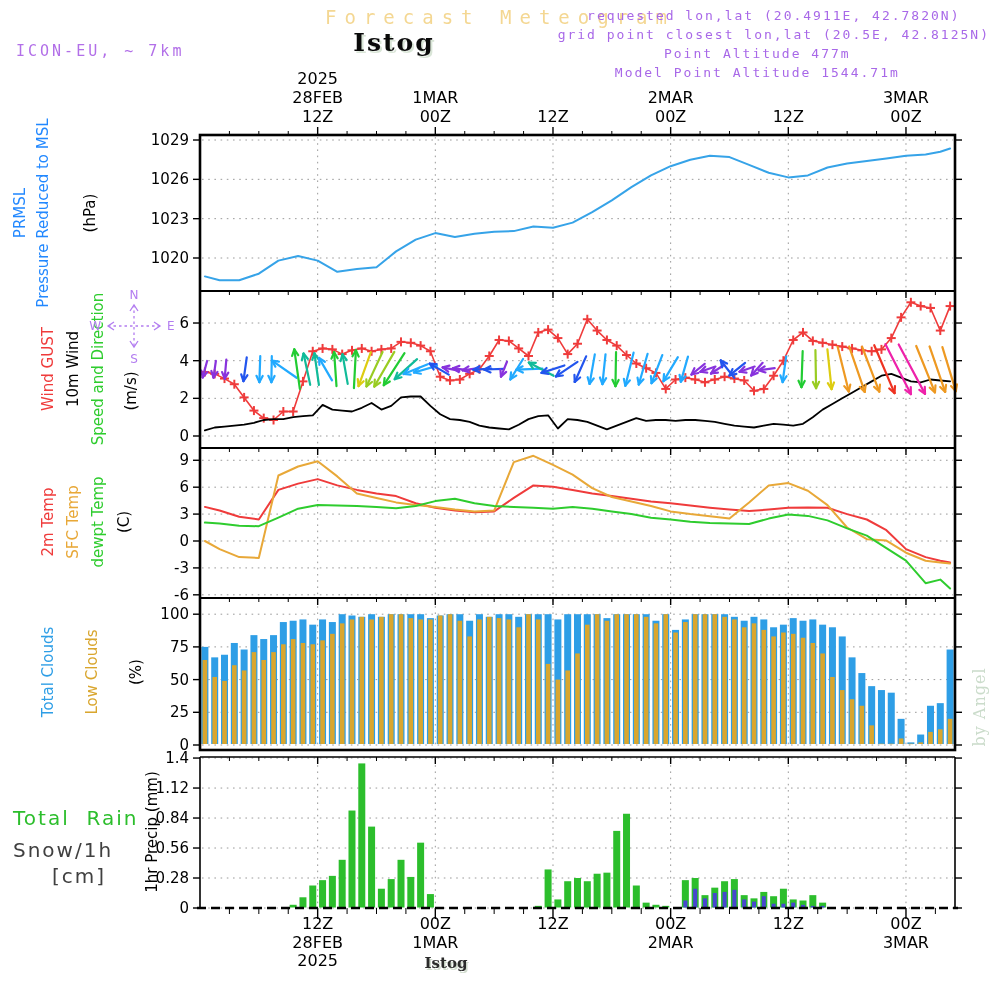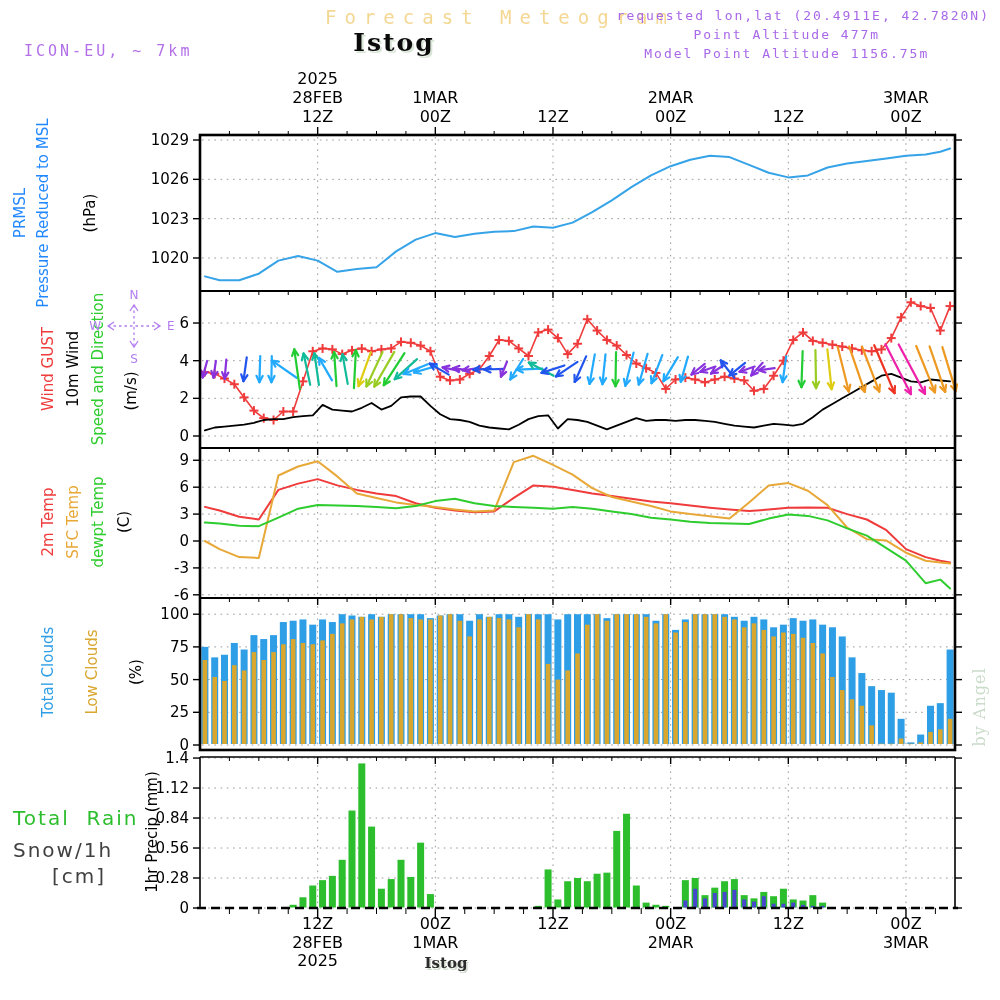--- a/index.html
+++ b/index.html
@@ -6,21 +6,21 @@
   .page{position:relative;width:1000px;height:1000px;background:#fff;overflow:hidden;
         font-family:"DejaVu Sans",sans-serif;color:#000;}
   .abs{position:absolute;white-space:nowrap;}
   .mono{font-family:"DejaVu Sans Mono",monospace;}
   .fm-title{left:0;right:0;top:6px;text-align:center;font-size:19px;letter-spacing:8px;}
   .station-title{left:394px;top:28px;transform:translateX(-50%);
       font-family:"DejaVu Serif",serif;font-weight:bold;font-size:25px;letter-spacing:2px;
       color:#0a0a0a;text-shadow:2px 2px 0 #d9e5d7;}
   .meta-right{top:6px;right:10px;text-align:center;font-size:13px;letter-spacing:2px;line-height:19px;}
   .meta-right .inset{padding-right:33px;}
-  .model-label{left:16px;top:42px;font-size:15px;letter-spacing:3px;margin-left:8px;}
+  .model-label{left:16px;top:42px;font-size:15px;letter-spacing:3px;}
   .vlab{position:absolute;white-space:nowrap;transform:translate(-50%,-50%) rotate(-90deg);
         font-size:15px;}
   .hlab{position:absolute;white-space:pre;font-size:20px;letter-spacing:2px;}
   .watermark{left:979px;top:707px;transform:translate(-50%,-50%) rotate(-90deg);
         font-family:"DejaVu Serif",serif;font-size:16px;letter-spacing:1px;}
   .footer-station{left:446px;top:954px;transform:translateX(-50%);
         font-family:"DejaVu Serif",serif;font-weight:bold;font-size:15px;color:#2b2b2b;
         text-shadow:1.5px 1.5px 0 #d2ddcf;}
   #chart-root{position:absolute;left:0;top:0;width:1000px;height:1000px;}
   
@@ -39,22 +39,23 @@
 <body>
 
 <div class="page">
 
   <div class="abs mono fm-title" style="color: rgb(244, 215, 146);">Forecast Meteogram</div>
 
   <div class="abs station-title">Istog</div>
 
   <div class="abs mono meta-right" style="color: rgb(168, 104, 232);">
     <div>requested lon,lat (20.4911E, 42.7820N)</div>
+    <div>grid point closest lon,lat (20.5E, 42.8125N)</div>
     <div class="inset">Point Altitude 477m</div>
-    <div class="inset">Model Point Altitude 1156.75m</div>
+    <div class="inset">Model Point Altitude 1544.71m</div>
   </div>
 
   <div class="abs mono model-label" style="color: rgb(178, 111, 232);">ICON-EU, ~ 7km</div>
 
   <div class="vlab" style="left: 20px; top: 213px; color: rgb(34, 136, 255);">PRMSL</div>
   <div class="vlab" style="left: 43px; top: 213px; color: rgb(34, 136, 255);">Pressure Reduced to MSL</div>
   <div class="vlab" style="left:90px;top:213px;">(hPa)</div>
 
   <div class="vlab" style="left: 48px; top: 369px; color: rgb(239, 59, 59);">Wind GUST</div>
   <div class="vlab" style="left:73px;top:369px;">10m Wind</div>

